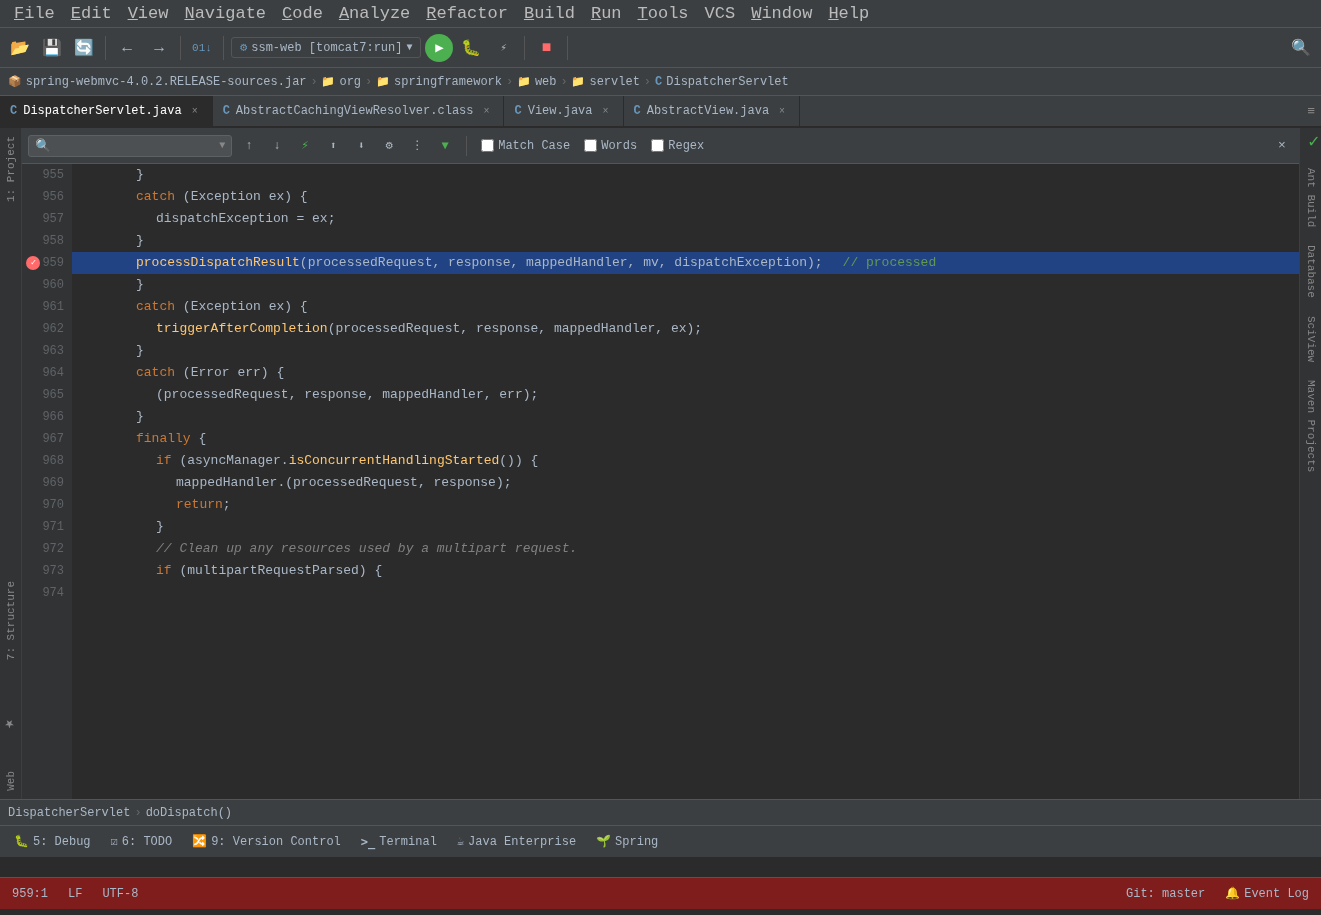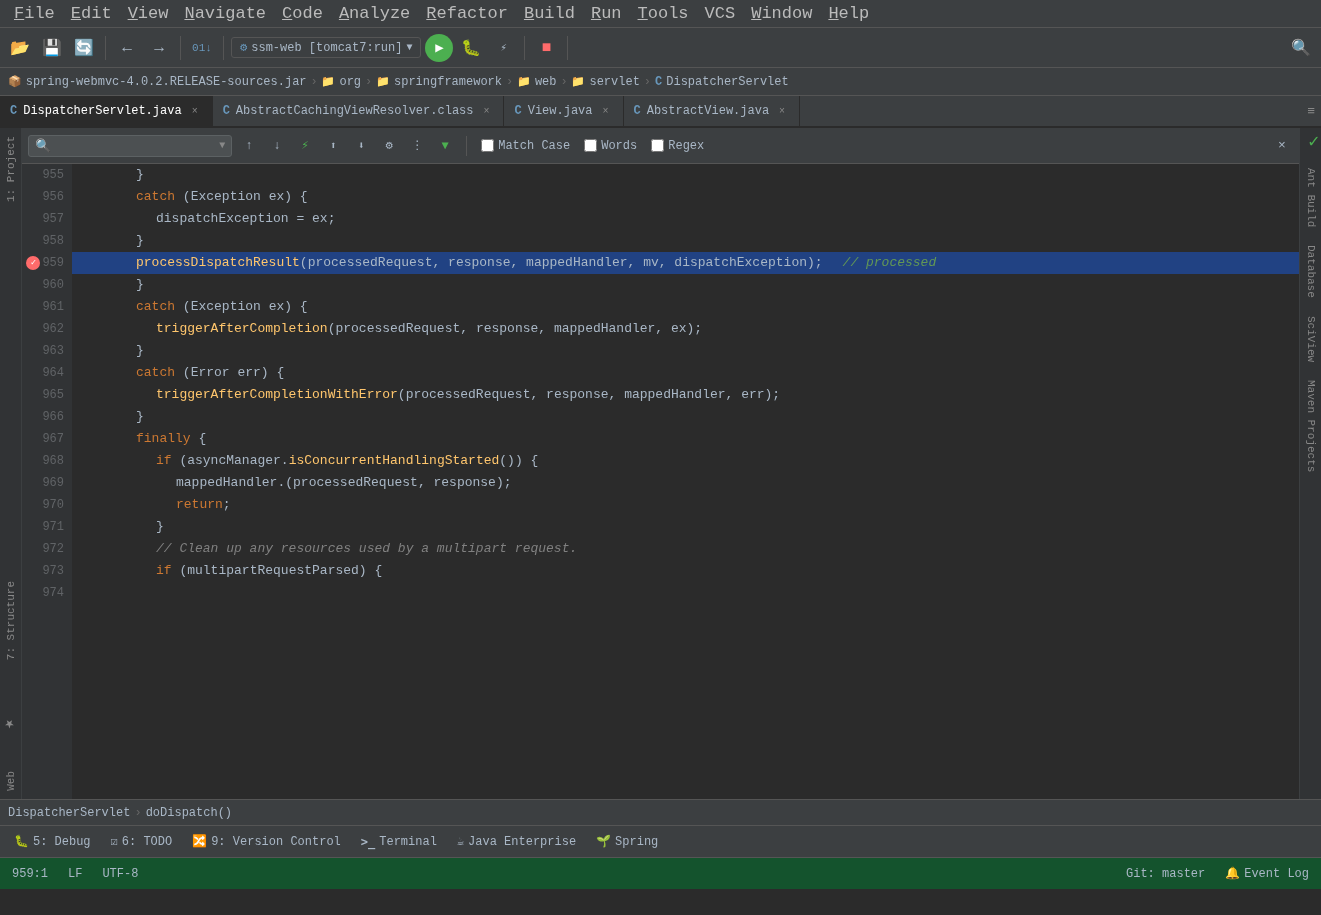--- a/index.html
+++ b/index.html
@@ -278,39 +278,40 @@
     .code-line.highlighted {
       background: #214283;
     }
 
     
     .kw { color: #CC7832; text-align: center; }
     .cm { color: #808080; font-style: italic; } 
     .fn { color: #FFC66D; } 
     .var { color: #a9b7c6; } 
     .cls { color: #a9b7c6; }
-    .italic-green { color: #629755; font-style: italic; }
+    .italic-green { color: #629755; }
     .punct { color: #a9b7c6; }
 
     
     .code-content::-webkit-scrollbar { height: 8px; width: 8px; }
     .code-content::-webkit-scrollbar-track { background: #3c3f41; }
     .code-content::-webkit-scrollbar-thumb { background: #555; border-radius: 4px; }
 
     
     .status-bar {
-      background: #14532d;
+      background: #7f1d1d;
       height: 32px;
       display: flex;
       align-items: center;
       padding: 0 8px;
       gap: 12px;
       border-top: 1px solid #555;
       font-size: 12px;
       color: #a9b7c6;
+      margin-top: 20px;
     }
     .status-item {
       display: flex;
       align-items: center;
       gap: 4px;
       cursor: pointer;
       padding: 2px 4px;
     }
     .status-right { margin-left: auto; display: flex; align-items: center; gap: 12px; }
 
@@ -555,21 +556,21 @@
 
         <div class="code-line">
           <span style="padding-left: 60px;"></span><span class="punct">}</span>
         </div>
 
         <div class="code-line">
           <span style="padding-left: 60px;"></span><span class="kw">catch </span><span class="punct">(</span><span class="cls">Error </span><span class="var">err</span><span class="punct">) {</span>
         </div>
 
         <div class="code-line">
-          <span style="padding-left: 80px;"></span><span class="fn">triggerAfterCompletionWithError</span><span class="punct">(</span><span class="var">processedRequest</span><span class="punct">, </span><span class="var">response</span><span class="punct">, </span><span class="var">mappedHandler</span><span class="punct">, </span><span class="var">err</span><span class="punct">);</span>
+          <span style="padding-left: 80px;"></span><span class="punct">(</span><span class="var">processedRequest</span><span class="punct">, </span><span class="var">response</span><span class="punct">, </span><span class="var">mappedHandler</span><span class="punct">, </span><span class="var">err</span><span class="punct">);</span>
         </div>
 
         <div class="code-line">
           <span style="padding-left: 60px;"></span><span class="punct">}</span>
         </div>
 
         <div class="code-line">
           <span style="padding-left: 60px;"></span><span class="kw">finally </span><span class="punct">{</span>
         </div>
 

